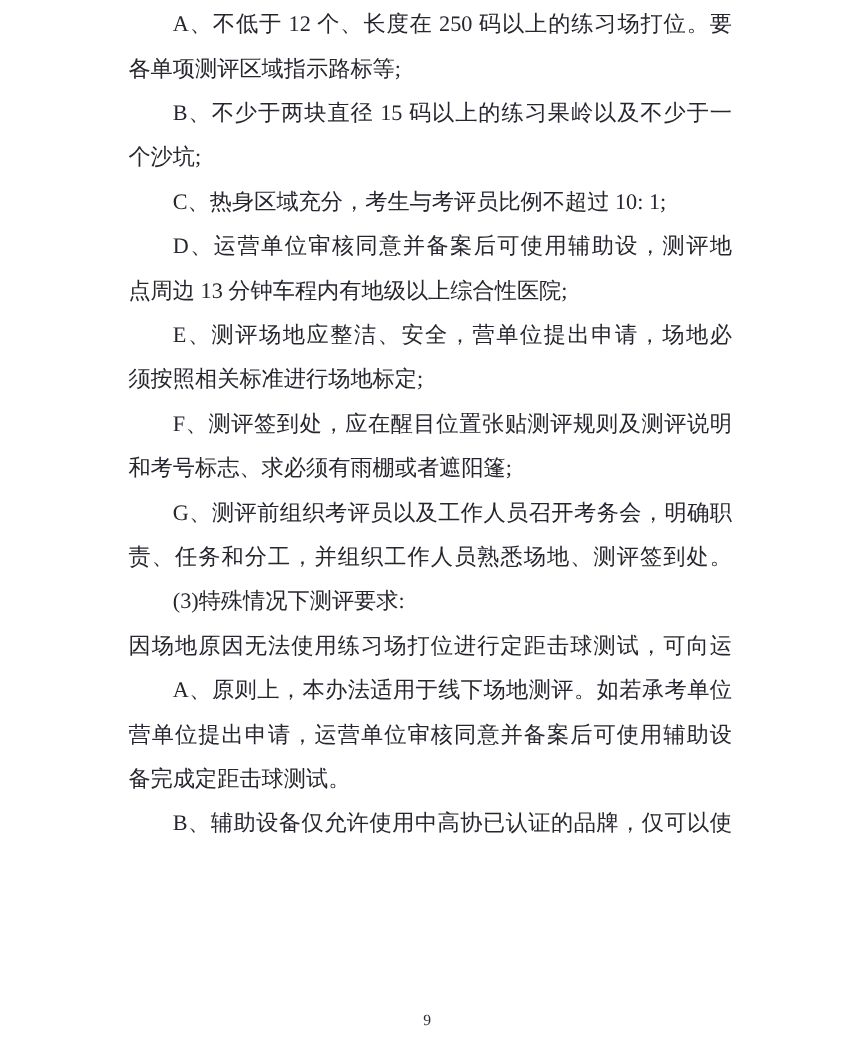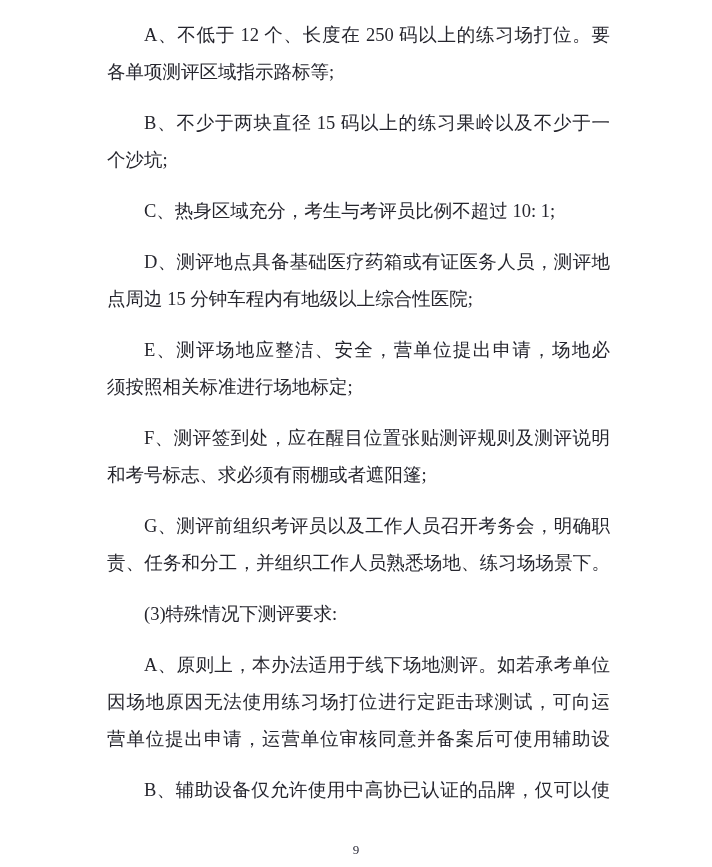--- a/index.html
+++ b/index.html
@@ -23,21 +23,20 @@
   .line {
     font-size: 18.5px;
     line-height: 37px;
     height: 37px;
     color: #26262e;
     text-align: justify;
     white-space: nowrap;
   }
   .line.indent {
     text-indent: 2em;
-    margin-top: 14px;
   }
   .line.fill {
     white-space: normal;
     text-align-last: justify;
     -moz-text-align-last: justify;
   }
   .footer {
     position: absolute;
     left: 0;
     right: 0;
@@ -49,28 +48,29 @@
 </style>
 </head>
 <body>
 
 <div class="doc" id="doc-body">
     <div class="line indent fill">A、不低于 12 个、长度在 250 码以上的练习场打位。要</div>
     <div class="line">各单项测评区域指示路标等;</div>
     <div class="line indent fill">B、不少于两块直径 15 码以上的练习果岭以及不少于一</div>
     <div class="line">个沙坑;</div>
     <div class="line indent">C、热身区域充分，考生与考评员比例不超过 10: 1;</div>
-    <div class="line indent fill">D、测评地点具备基础医疗药箱或有证医务人员，测评地</div>
-    <div class="line">点周边 15 分钟车程内有地级以上综合性医院;</div>
+    <div class="line indent fill">D、运营单位审核同意并备案后可使用辅助设，测评地</div>
+    <div class="line">点周边 13 分钟车程内有地级以上综合性医院;</div>
     <div class="line indent fill">E、测评场地应整洁、安全，营单位提出申请，场地必</div>
     <div class="line">须按照相关标准进行场地标定;</div>
     <div class="line indent fill">F、测评签到处，应在醒目位置张贴测评规则及测评说明</div>
     <div class="line">和考号标志、求必须有雨棚或者遮阳篷;</div>
     <div class="line indent fill">G、测评前组织考评员以及工作人员召开考务会，明确职</div>
-    <div class="line fill">责、任务和分工，并组织工作人员熟悉场地、练习场场景下。</div>
+    <div class="line fill">责、任务和分工，并组织工作人员熟悉场地、测评签到处。</div>
     <div class="line indent">(3)特殊情况下测评要求:</div>
+    <div class="line fill">因场地原因无法使用练习场打位进行定距击球测试，可向运</div>
     <div class="line indent fill">A、原则上，本办法适用于线下场地测评。如若承考单位</div>
-    <div class="line fill">因场地原因无法使用练习场打位进行定距击球测试，可向运</div>
     <div class="line fill">营单位提出申请，运营单位审核同意并备案后可使用辅助设</div>
+    <div class="line">备完成定距击球测试。</div>
     <div class="line indent fill">B、辅助设备仅允许使用中高协已认证的品牌，仅可以使</div>
   </div>
 
 <div class="footer">9</div>
 
 </body></html>

